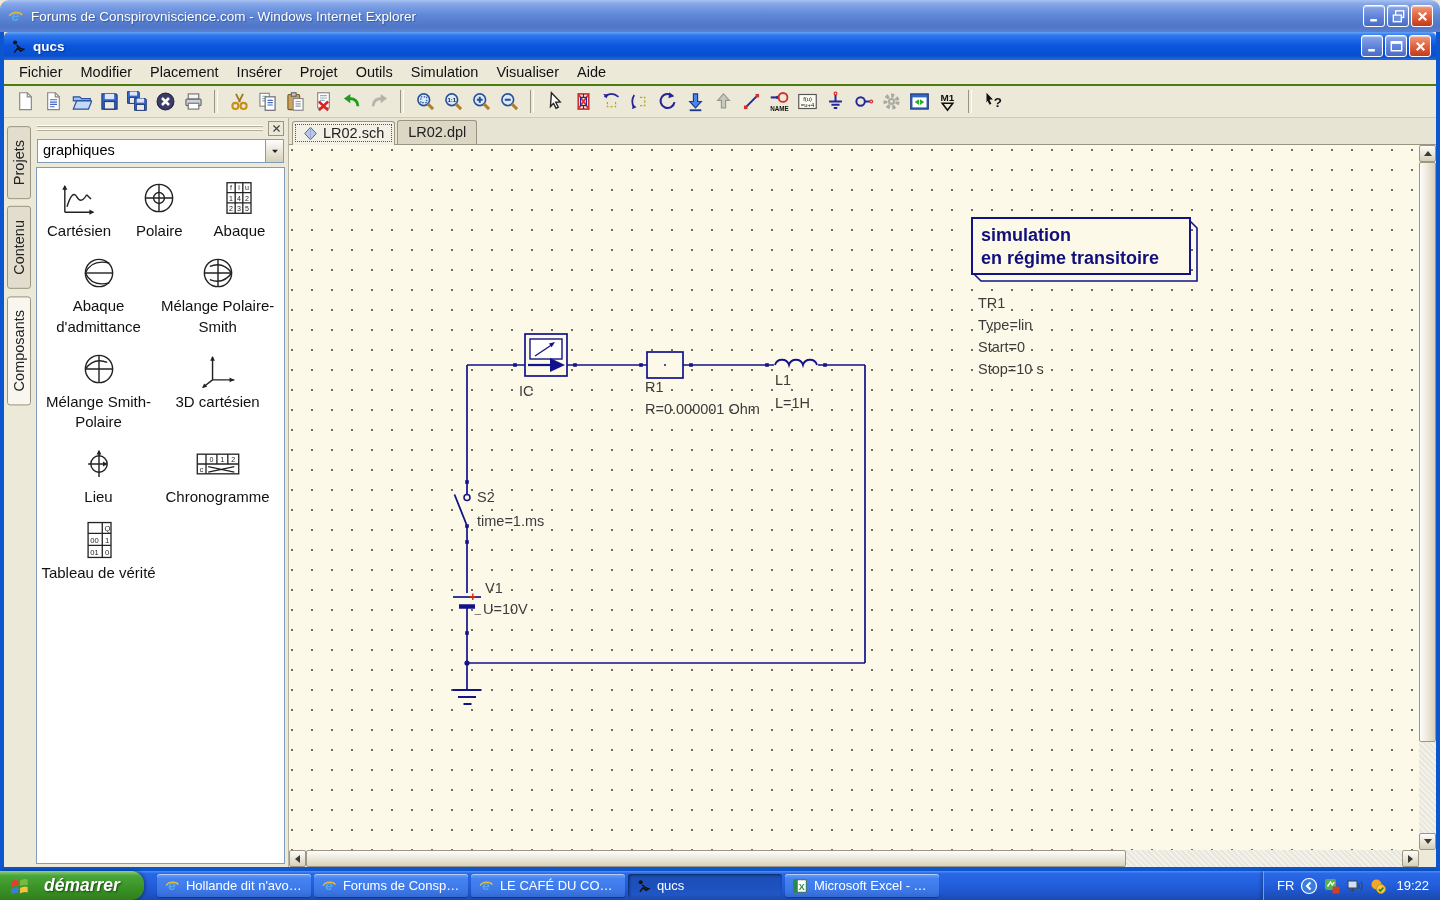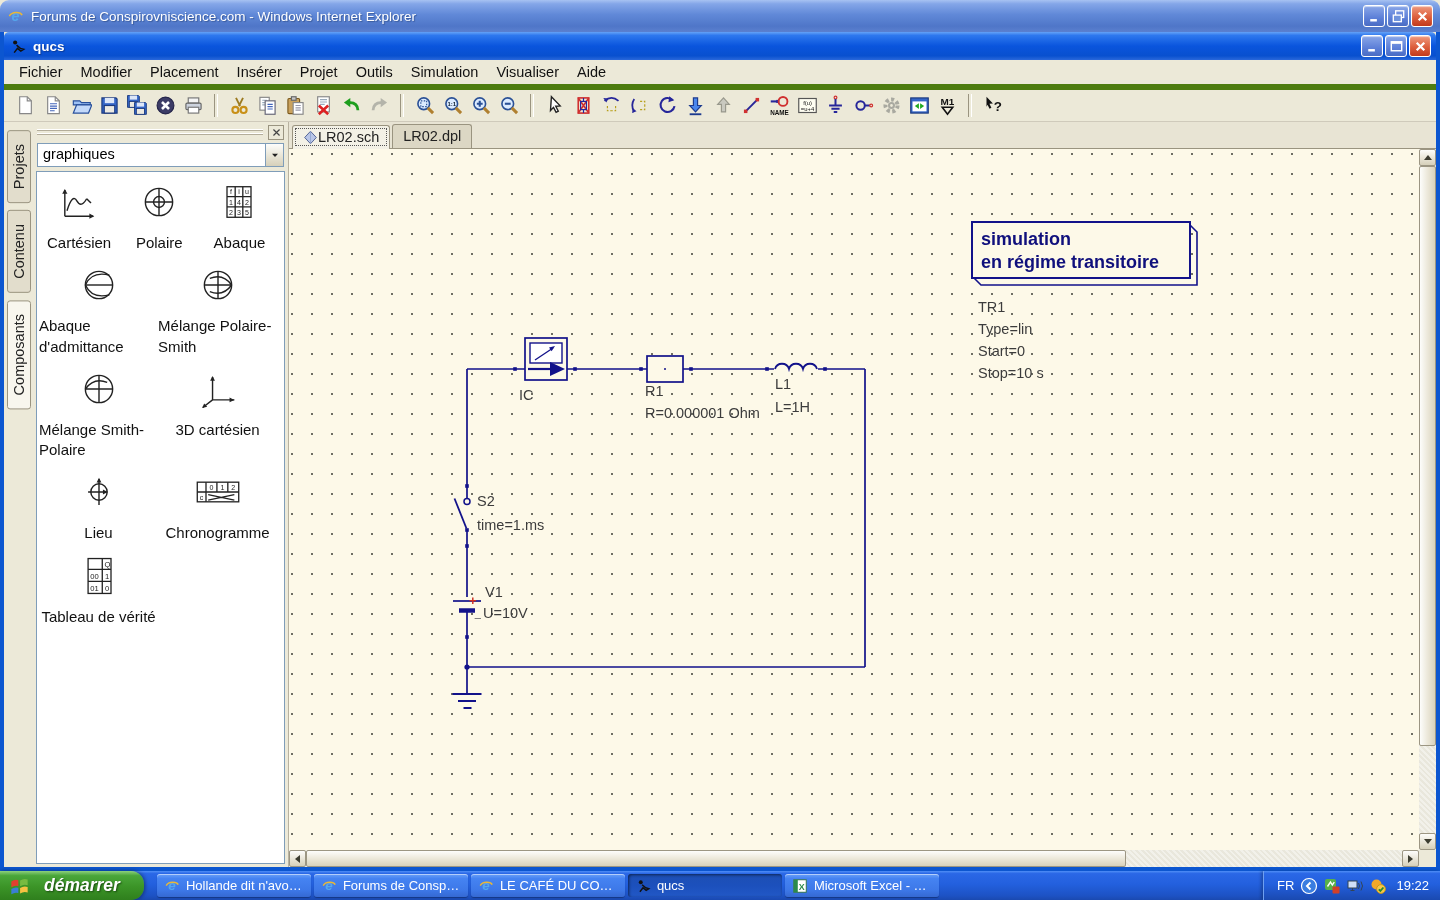--- a/index.html
+++ b/index.html
@@ -25,21 +25,21 @@
   
   .app-window{position:absolute;left:0;top:32px;width:100%;height:839px;box-sizing:border-box;
     border-left:4px solid #0c56d0;border-right:4px solid #0c56d0;border-bottom:4px solid #0c56d0;
     background:#ece9d8;display:flex;flex-direction:column}
   .app-titlebar{height:28px;flex:none;display:flex;align-items:center;padding:0 5px;color:#fff;
     background:linear-gradient(180deg,#66a3f7 0%,#2e78ee 12%,#0a55dd 50%,#0850cf 85%,#2a68da 100%);
     border-radius:5px 5px 0 0}
   .app-title{flex:1;font-size:13.5px;font-weight:bold;margin-left:7px;text-shadow:1px 1px 1px #0a3a9a}
 
   .menubar{height:24px;flex:none;display:flex;align-items:center;background:#ece9d8;
-    border-bottom:6px solid #4d7c0f;padding-left:6px}
+    border-bottom:2px solid #4d7c0f;padding-left:6px}
   .menu-item{padding:3px 9px;font-size:14.5px;color:#111;cursor:default}
 
   .toolbar{height:31px;flex:none;display:flex;align-items:center;background:#ece9d8;
     border-bottom:1px solid #cfcabb;padding-left:5px}
   .tb-group{display:flex;align-items:center;padding:0 2px}
   .tb-sep{width:2px;height:23px;border-left:1px solid #9a9480;border-right:1px solid #fff;margin:0 5px}
   .tb-btn{width:26px;height:26px;border:0;background:transparent;padding:2px;margin:0 1px;
     display:flex;align-items:center;justify-content:center}
   .tb-btn .icon{width:21px;height:21px}
 
@@ -63,26 +63,26 @@
   .combo-btn{width:18px;flex:none;border:none;border-left:1px solid #7f9db9;padding:1px;
     background:linear-gradient(180deg,#fdfdfb,#e6e2d2 60%,#d6d0ba);
     display:flex;align-items:center;justify-content:center}
   .combo-btn .icon{width:12px;height:12px}
   .palette{flex:1;background:#fff;border:1px solid #7f9db9;overflow:hidden;
     display:flex;flex-wrap:wrap;align-content:flex-start;padding:10px 2px 0}
   .pal-item{display:flex;flex-direction:column;align-items:center;margin-bottom:12px;cursor:default}
   .pal-item.narrow{width:33%}
   .pal-item.wide{width:49%}
   .pal-ic{width:48px;height:40px}
-  .pal-label{font-size:15px;color:#111;line-height:1.35;margin-top:11px}
+  .pal-label{font-size:15px;color:#111;text-align:center;line-height:1.35;margin-top:3px}
 
   .canvas-col{flex:1;display:flex;flex-direction:column;min-width:0;border-left:1px solid #b8b2a0}
   .doc-tabbar{height:26px;flex:none;display:flex;align-items:flex-end;background:#e8e4d4;
     padding-left:3px;border-bottom:1px solid #9a9480}
-  .doc-tab{display:flex;align-items:center;padding:3px 10px 4px;font-size:14.5px;
+  .doc-tab{display:flex;align-items:center;gap:5px;padding:3px 10px 4px;font-size:14.5px;
     border:1px solid #9a9480;border-bottom:none;background:#dcd7c4;border-radius:3px 3px 0 0;
     margin-right:2px;color:#222;cursor:default}
   .doc-tab.active{background:#f3f1e6;position:relative;top:1px;outline:1px dotted #555;outline-offset:-4px}
   .doc-tab .icon{width:15px;height:15px}
 
   .canvas-wrap{flex:1;position:relative;background:#fdf9e8;min-height:0;overflow:hidden}
   .canvas-dots{position:absolute;left:0;top:0;right:17px;bottom:17px;
     background-image:radial-gradient(circle,#6e6e64 .8px,transparent 1px);
     background-size:20px 20px;background-position:13px 15px}
   .schematic{position:absolute;left:0;top:0}

